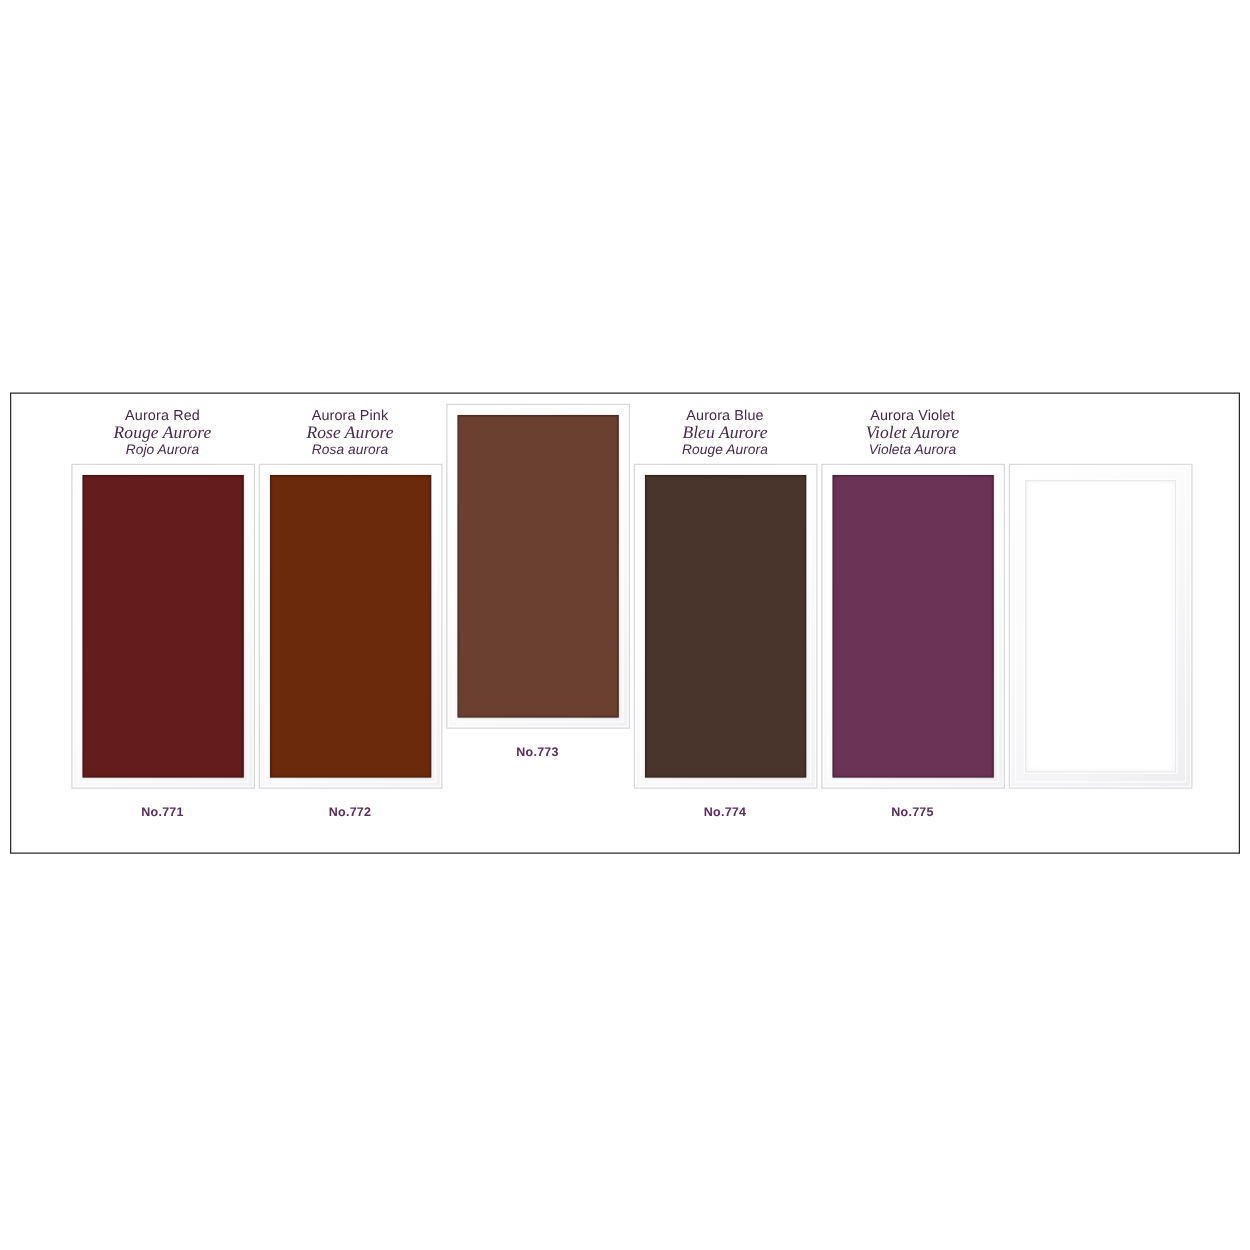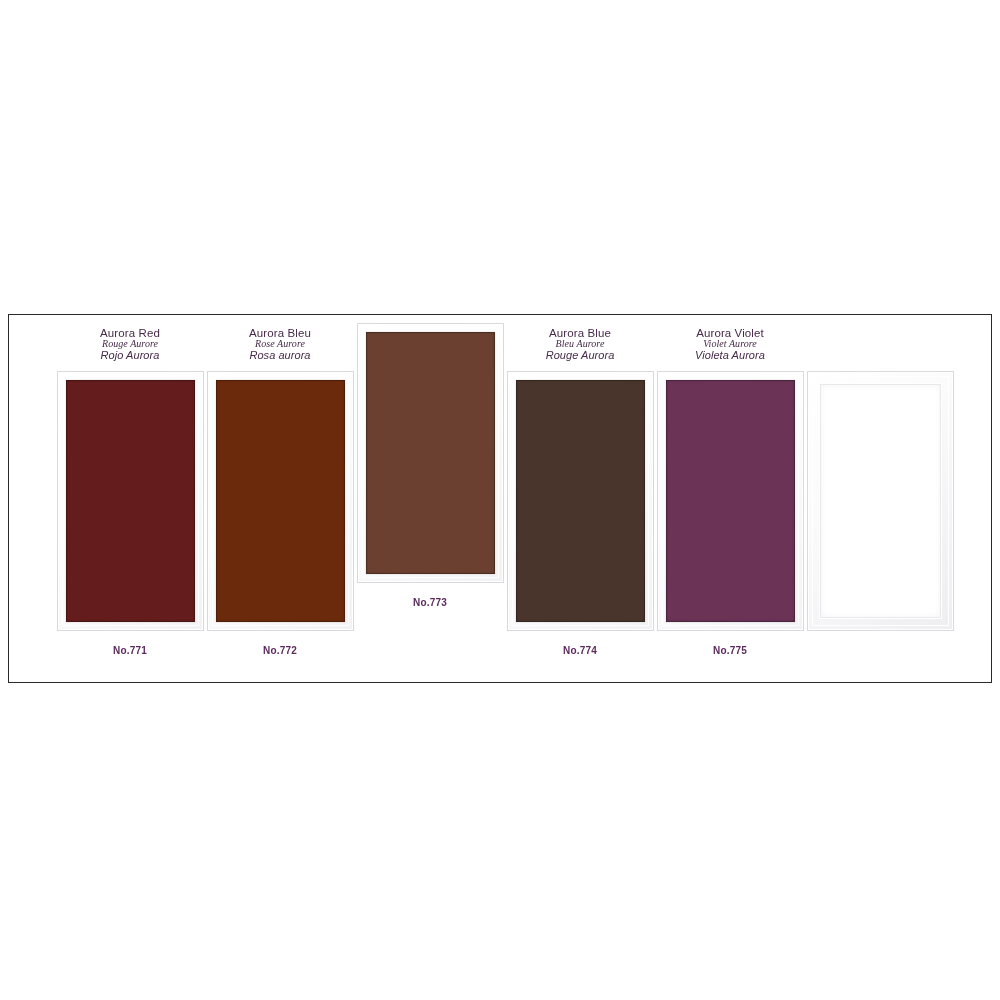--- a/index.html
+++ b/index.html
@@ -83,21 +83,21 @@
     font-size: 11.5px;
     font-style: normal;
     font-weight: 400;
     color: #47294a;
     letter-spacing: 0.1px;
   }
   .caption .name-fr,
   .caption .name-es {
     display: block;
     font-family: "Liberation Serif", serif;
-    font-size: 10px;
+    font-size: 14px;
     font-style: italic;
     font-weight: 400;
     color: #47294a;
     letter-spacing: 0.05px;
   }
   .caption .name-es {
     font-family: "Liberation Sans", sans-serif;
     font-size: 11px;
     font-style: italic;
   }
@@ -177,21 +177,21 @@
             <span class="name-es" style="color: rgb(71, 41, 74);">Rojo Aurora</span>
           </div>
           <div class="tile-frame">
             <div class="tile-swatch" style="background: rgb(101, 28, 28);"></div>
           </div>
           <div class="code-label" style="color: rgb(92, 43, 94);">No.771</div>
         </div>
 
         <div class="swatch-col">
           <div class="caption">
-            <span class="name-en" style="color: rgb(71, 41, 74);">Aurora Bleu</span>
+            <span class="name-en" style="color: rgb(71, 41, 74);">Aurora Pink</span>
             <span class="name-fr" style="color: rgb(71, 41, 74);">Rose Aurore</span>
             <span class="name-es" style="color: rgb(71, 41, 74);">Rosa aurora</span>
           </div>
           <div class="tile-frame">
             <div class="tile-swatch" style="background: rgb(108, 42, 12);"></div>
           </div>
           <div class="code-label" style="color: rgb(92, 43, 94);">No.772</div>
         </div>
 
         <div class="swatch-col">

